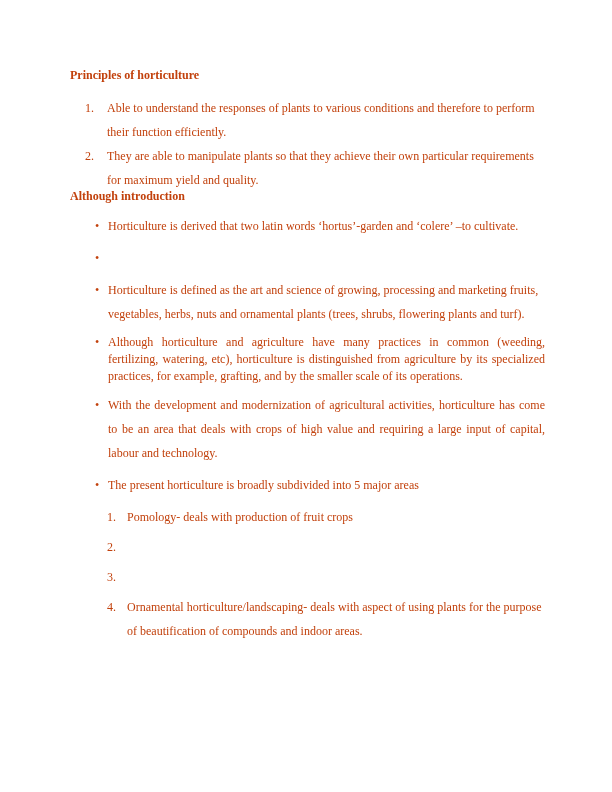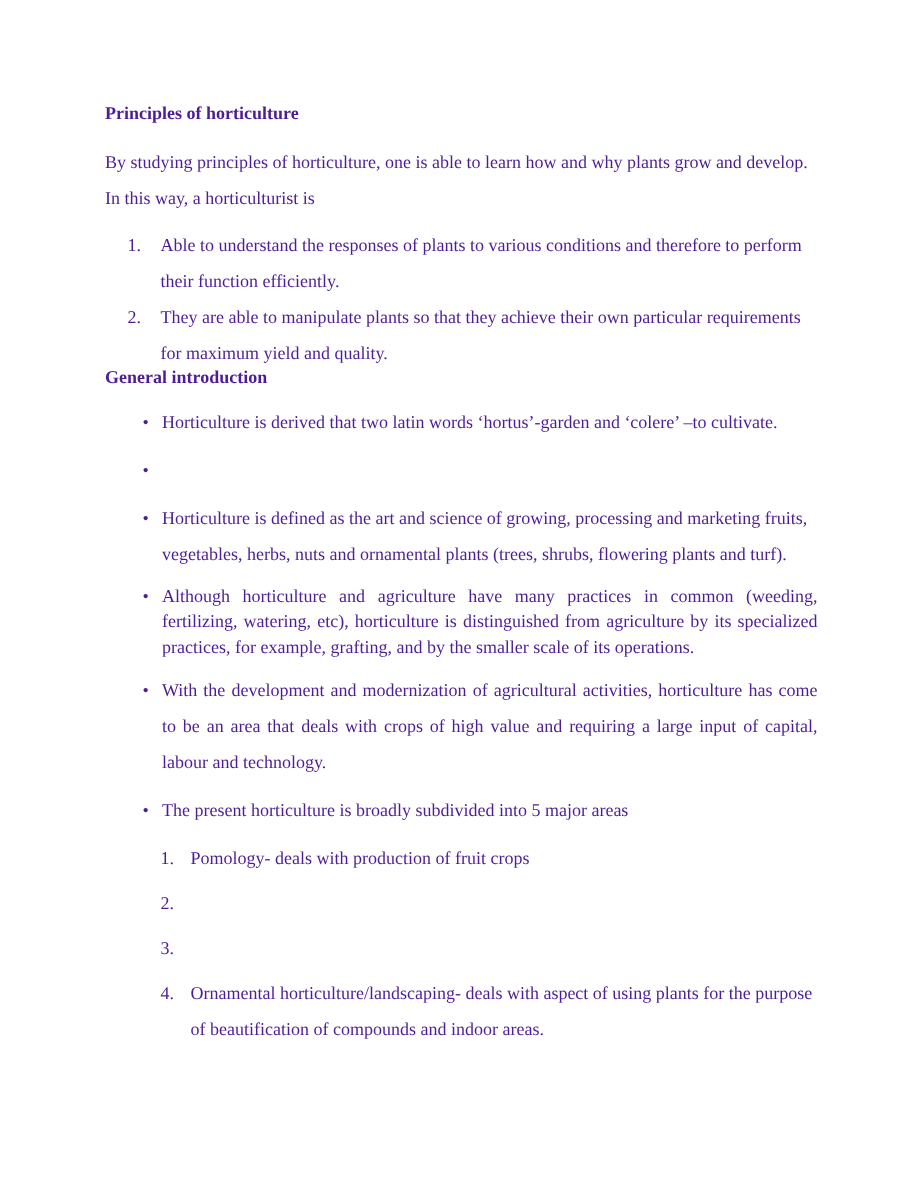--- a/index.html
+++ b/index.html
@@ -6,21 +6,21 @@
     margin: 0;
     padding: 0;
     background: #ffffff;
   }
   .page {
     position: relative;
     width: 612px;
     height: 792px;
     box-sizing: border-box;
     background: #ffffff;
-    color: #4c1d95;
+    color: #c2410c;
     padding: 63px 0 0 70px;
     overflow: hidden;
     font-family: "Liberation Serif", "DejaVu Serif", serif;
     font-size: 12px;
     line-height: 24px;
   }
   .title {
     font-weight: bold;
     font-size: 12px;
     margin: 0 0 9px 0;
@@ -64,34 +64,33 @@
   .nested { margin-top: 8px; }
   .nested .li { margin-bottom: 6px; }
 </style>
 </head>
 <body>
 
 <div class="page">
 
   <div class="title">Principles of horticulture</div>
 
-  <p class="para">By studying principles of horticulture, one is able to learn how and why plants grow and develop. In this way, a horticulturist is</p>
 
   <div class="olist top-list">
     <div class="li">
       <span class="marker num-marker">1.</span>
       <span class="li-text w-num">Able to understand the responses of plants to various conditions and therefore to perform their function efficiently.</span>
     </div>
     <div class="li">
       <span class="marker num-marker">2.</span>
       <span class="li-text w-num">They are able to manipulate plants so that they achieve their own particular requirements for maximum yield and quality.</span>
     </div>
   </div>
 
-  <div class="heading">General introduction</div>
+  <div class="heading">Although introduction</div>
 
   <div class="ulist">
     <div class="li">
       <span class="marker bullet-marker">•</span>
       <span class="li-text w-bullet">Horticulture is derived that two latin words ‘hortus’-garden and ‘colere’ –to cultivate.</span>
     </div>
     <div class="li">
       <span class="marker bullet-marker">•</span>
     </div>
     <div class="li">

